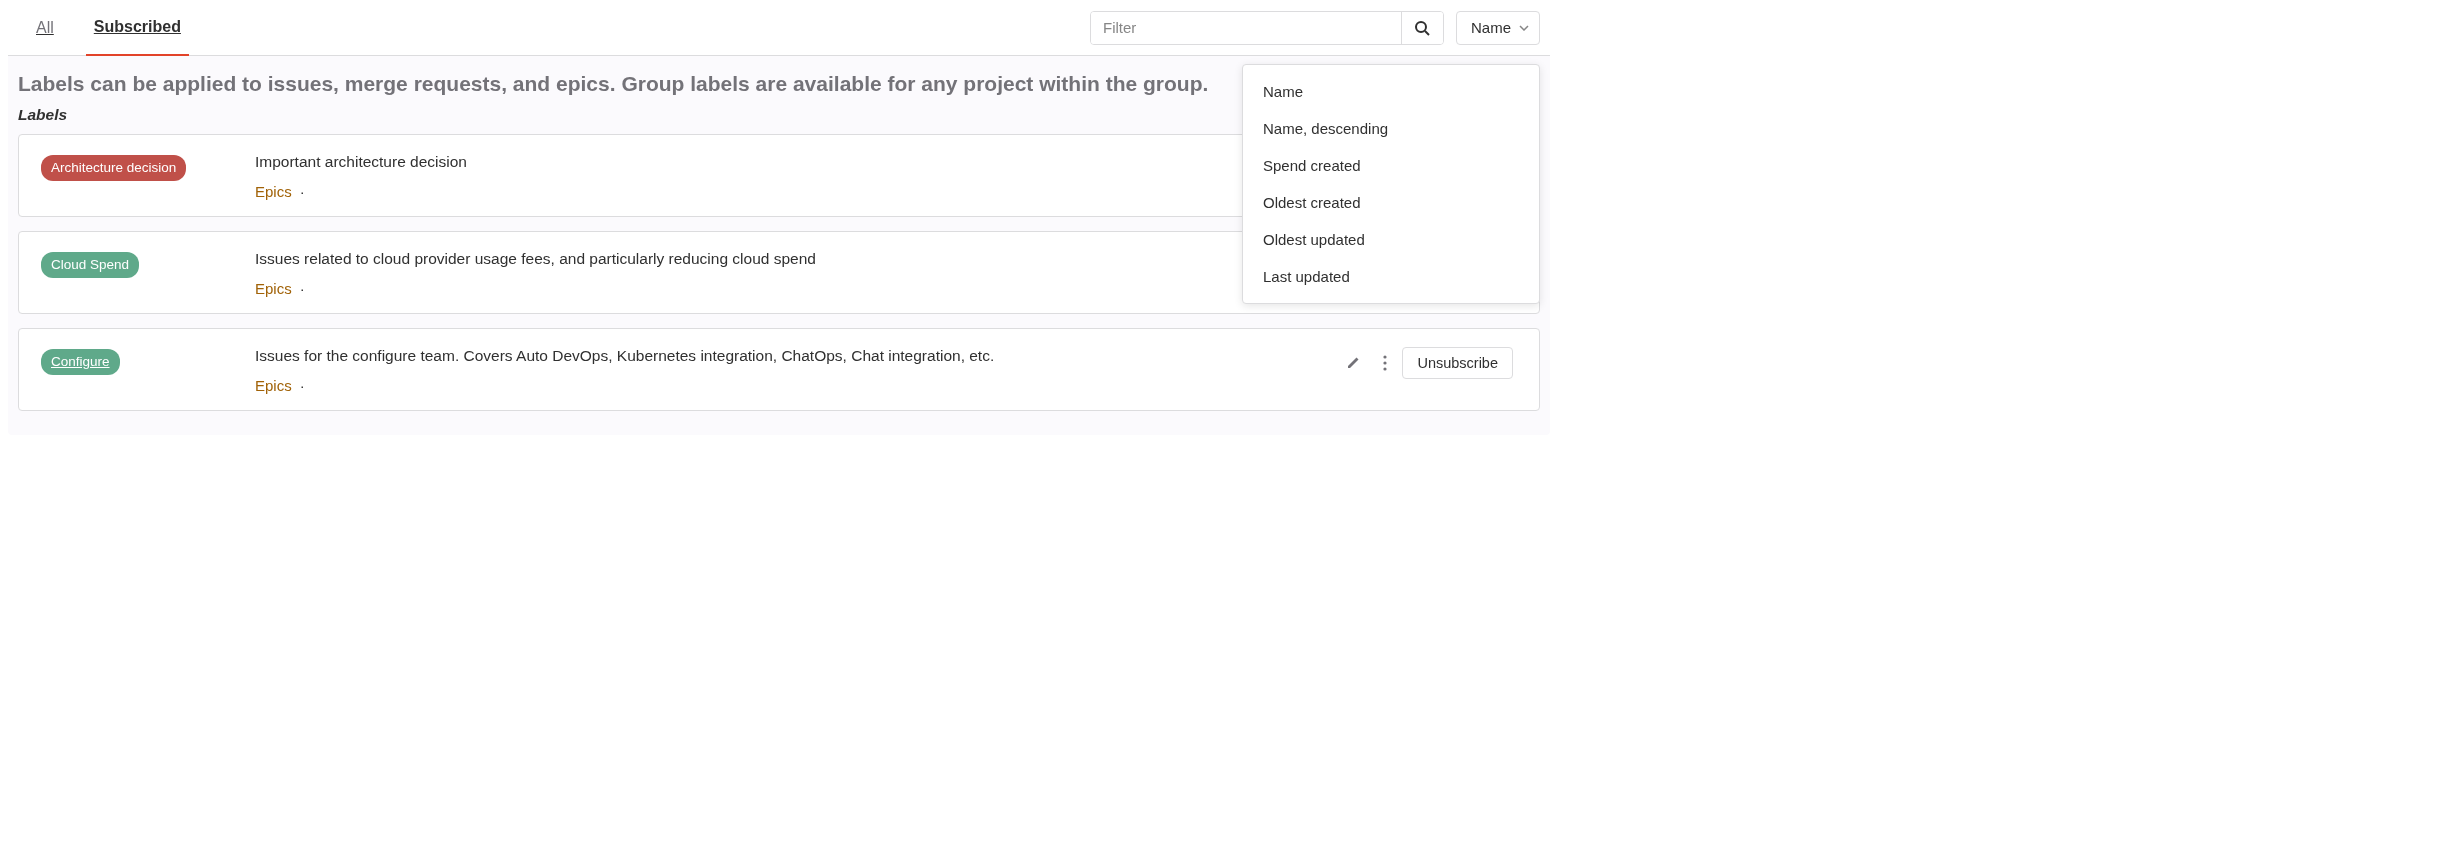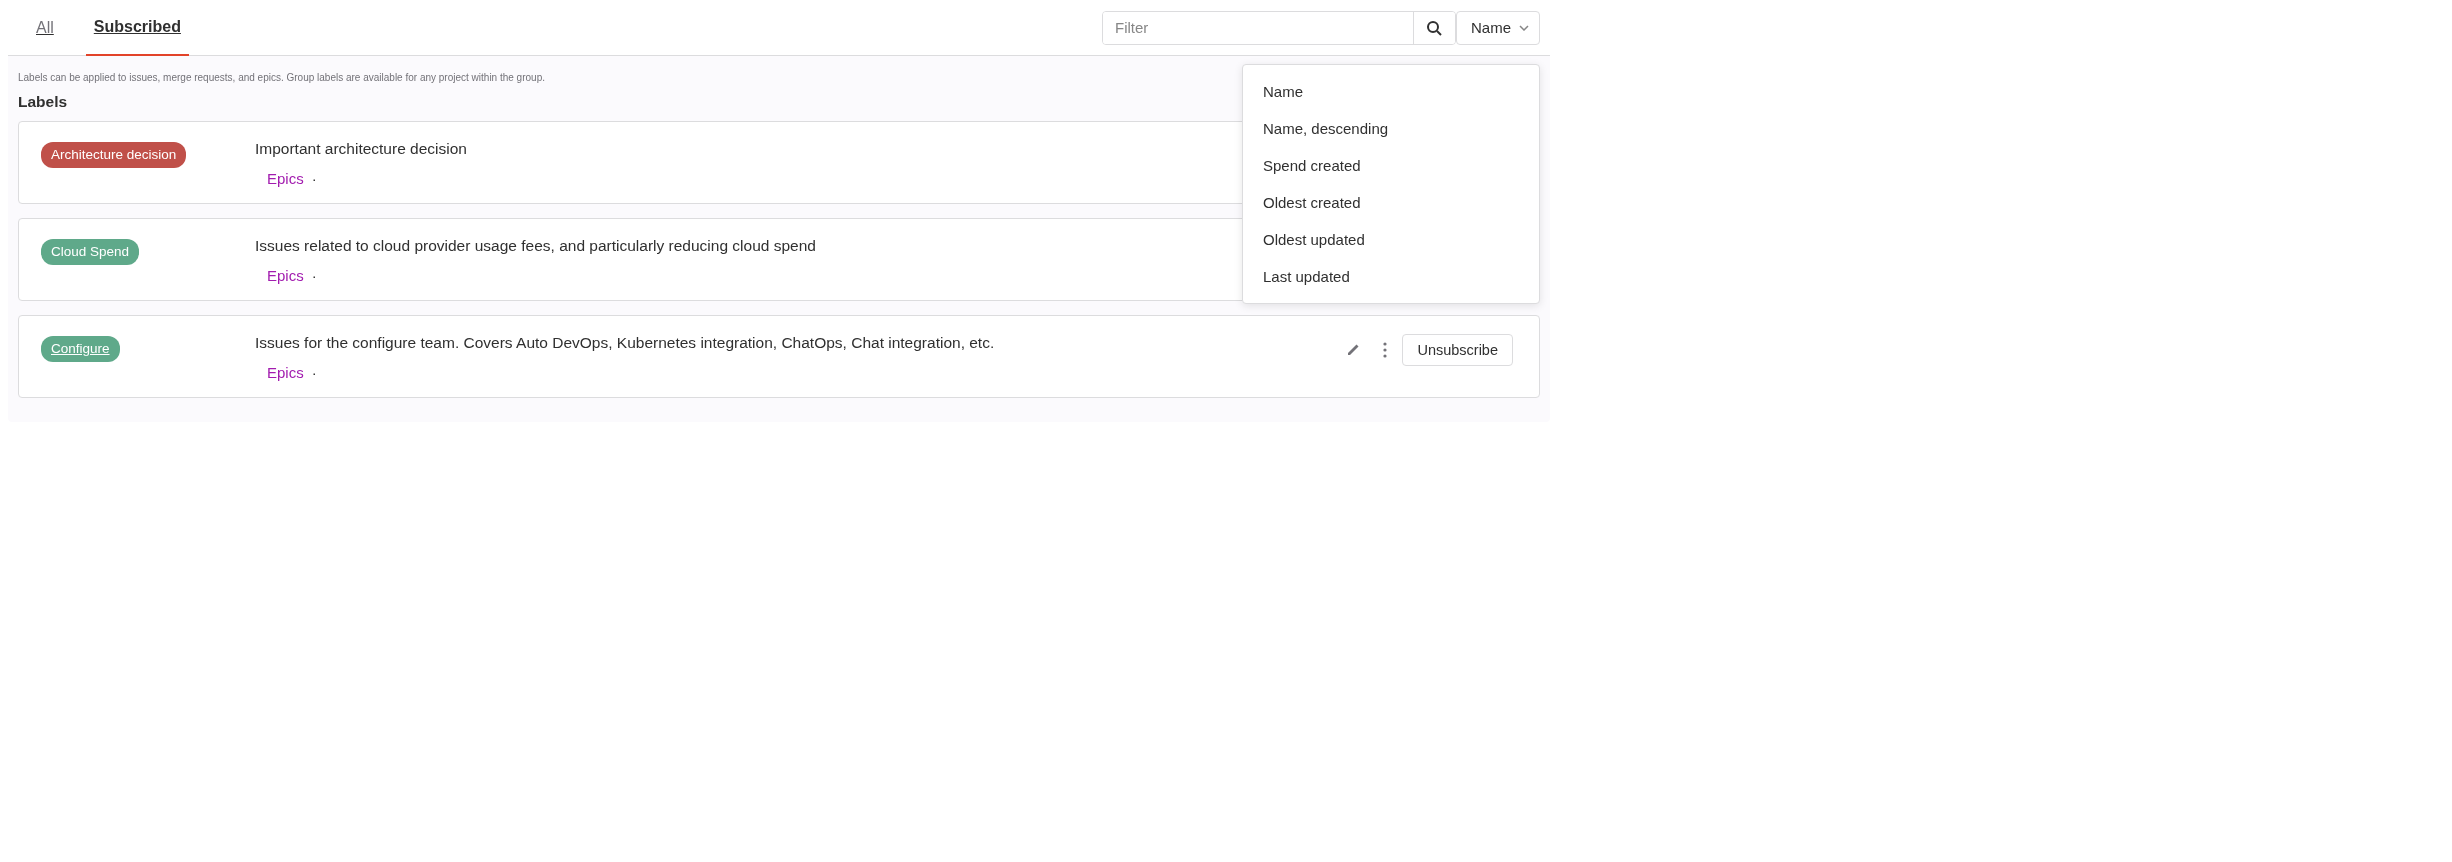--- a/index.html
+++ b/index.html
@@ -35,21 +35,21 @@
     font-size: 16px;
   }
   .tab.active {
     color: #303030;
     font-weight: 600;
     border-bottom: 2px solid #e24329;
     margin-bottom: -1px;
   }
   .filter-wrap {
     display: flex;
-    gap: 0;
+    gap: 12px;
     align-items: center;
     padding: 8px 0;
   }
   .filter-group {
     display: flex;
     border: 1px solid #dcdcde;
     border-radius: 4px;
     overflow: hidden;
     height: 34px;
   }
@@ -101,28 +101,30 @@
     font-size: 15px;
     cursor: pointer;
   }
   .content {
     background: #fbfafd;
     padding: 16px 10px 10px 10px;
     border-radius: 0 0 4px 4px;
   }
   .intro {
     color: #737278;
-    font-size: 10px;
+    font-size: 21px;
     margin-bottom: 10px;
+    font-weight: bold;
   }
   .section-heading {
     font-weight: 600;
     font-size: 15.5px;
     color: #303030;
     margin-bottom: 10px;
+    font-style: italic;
   }
   .label-card {
     background: #fff;
     border: 1px solid #dcdcde;
     border-radius: 4px;
     margin-bottom: 14px;
     padding: 18px 26px 16px 22px;
     display: flex;
     align-items: flex-start;
     gap: 0;
@@ -144,23 +146,22 @@
   }
   .label-desc {
     font-size: 15.5px;
     color: #303030;
     margin-bottom: 12px;
   }
   .label-meta {
     font-size: 15px;
   }
   .label-meta a {
-    color: #a21caf;
+    color: #a16207;
     text-decoration: none;
-    margin-left: 12px;
   }
   .label-meta .dot {
     color: #303030;
     margin-left: 4px;
   }
   .label-actions {
     display: flex;
     align-items: center;
     gap: 2px;
   }

